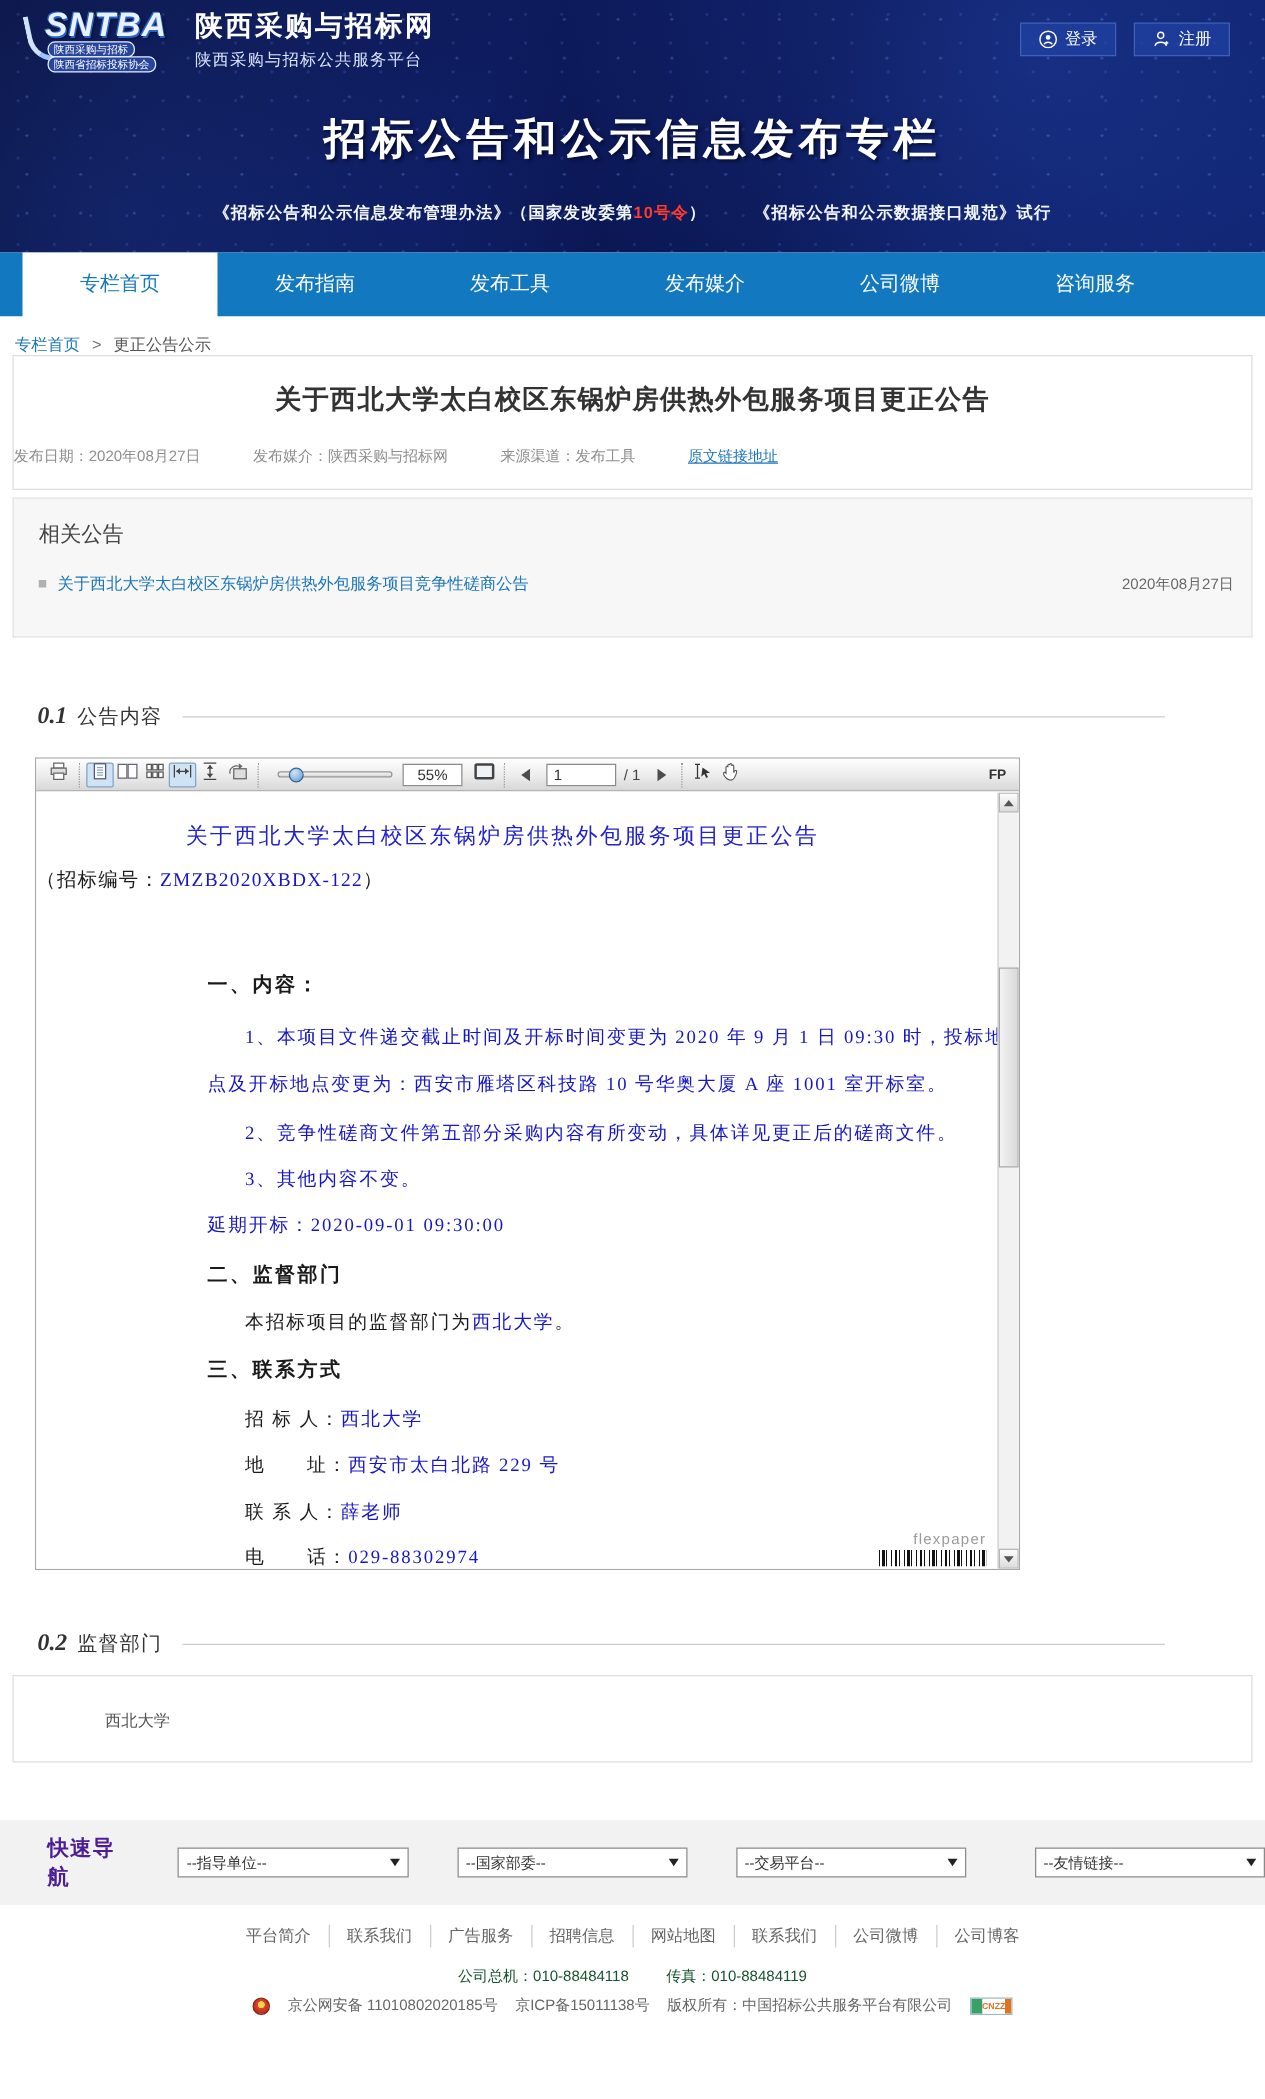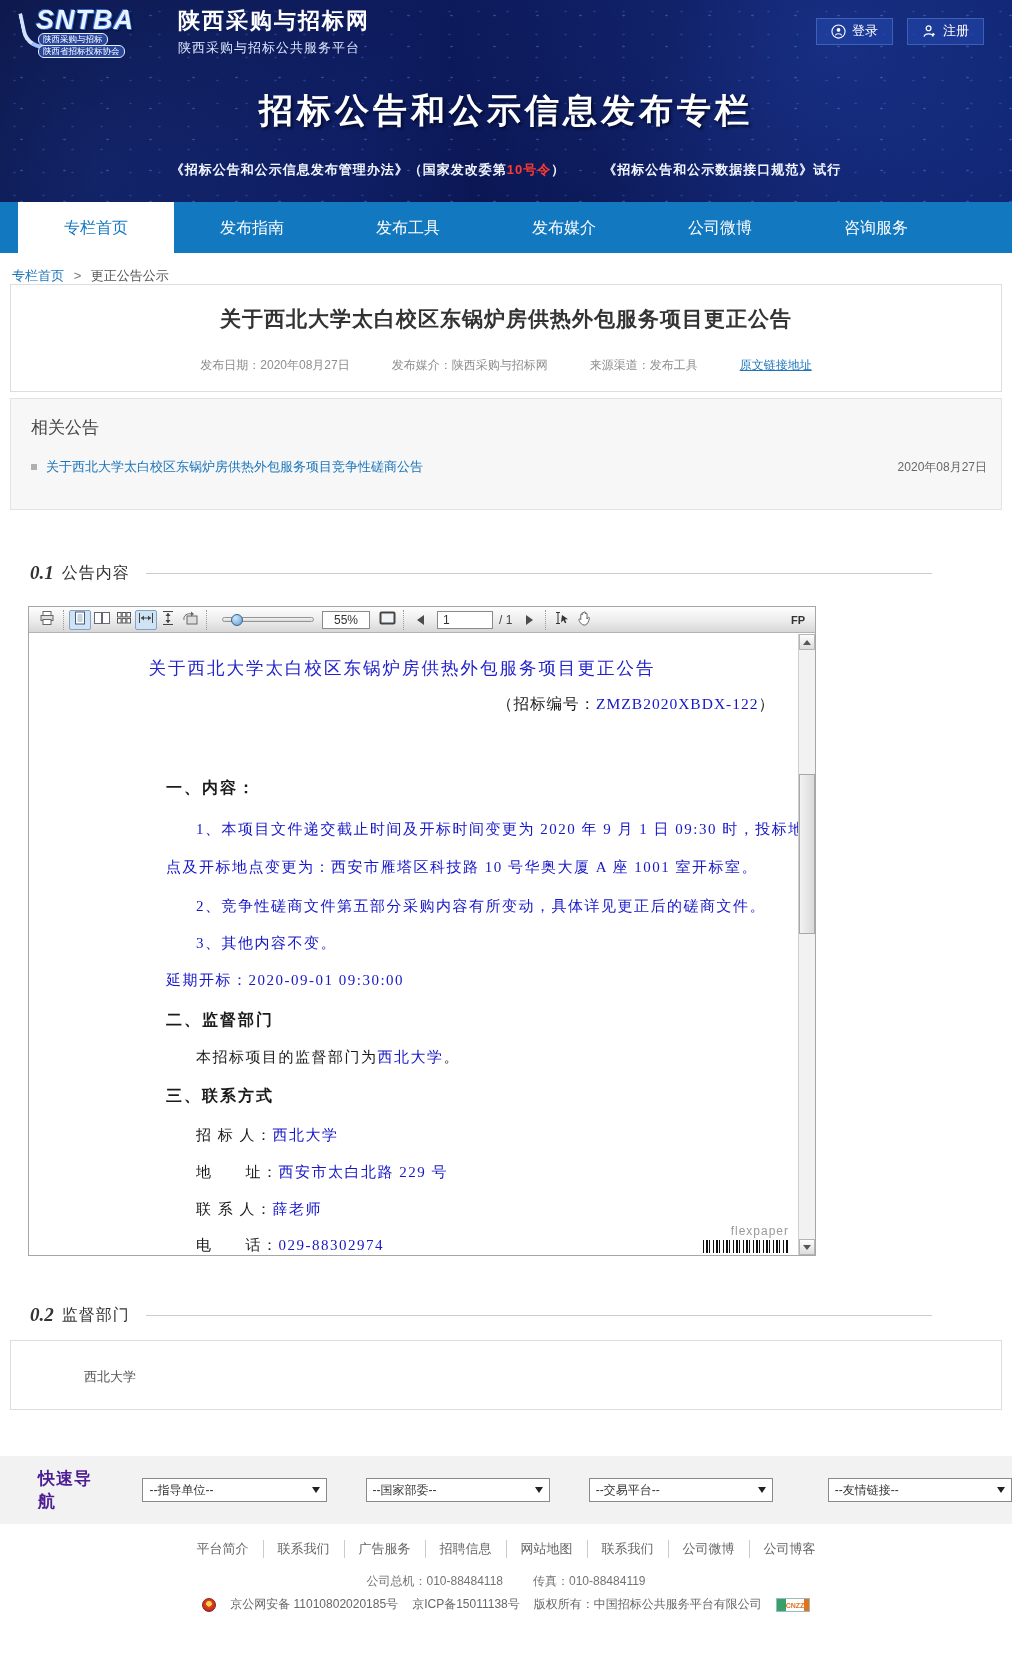--- a/index.html
+++ b/index.html
@@ -13,21 +13,21 @@
     height:202px; position:relative; overflow:hidden;
     background-image:
       radial-gradient(rgba(120,170,255,.30) 1px, transparent 1.6px),
       radial-gradient(rgba(90,140,255,.22) 1px, transparent 1.5px),
       radial-gradient(circle at 82% 18%, rgba(60,110,255,.25), transparent 45%),
       radial-gradient(circle at 10% 85%, rgba(50,100,230,.18), transparent 40%),
       linear-gradient(115deg, #0a123f 0%, #0d1a5c 38%, #0a1550 62%, #0d2068 100%);
     background-size: 43px 31px, 29px 23px, auto, auto, auto;
   }
   .header-row { height:62px; display:flex; align-items:center; padding:0 28px 0 22px; }
-  .logo { display:flex; align-items:center; gap:24px; cursor:pointer; }
+  .logo { display:flex; align-items:center; gap:2px; cursor:pointer; }
   .logo-mark { position:relative; width:128px; height:48px; }
   .logo-letters {
     position:absolute; top:-2px; left:14px; font-style:italic; font-weight:bold;
     font-size:27px; letter-spacing:1px; color:#eaf2ff;
     text-shadow:1px 1px 0 #2a63c8, -1px -1px 0 #2a63c8, 2px 2px 2px #071133;
   }
   .logo-swirl {
     position:absolute; left:0; top:4px; width:22px; height:40px;
     border-left:4px solid #cfe2ff; border-bottom:4px solid #9fc2ff;
     border-radius:0 0 0 22px; transform:rotate(-12deg);
@@ -56,21 +56,21 @@
   .tab { width:156px; text-align:center; line-height:51px; color:#fff; font-size:16px; cursor:pointer; }
   .tab.active { background:#fff; color:#1278bf; height:64px; }
   
   .breadcrumb { padding:14px 0 0 12px; height:31px; font-size:13px; color:#555; }
   .breadcrumb .bc-home { color:#1b75bb; cursor:pointer; }
   .breadcrumb .bc-sep { margin:0 6px; color:#777; }
   
   .card { margin:0 10px; border:1px solid #ddd; background:#fff; }
   .card-announce { height:108px; padding-top:20px; }
   .announce-title { text-align:center; font-size:21px; font-weight:bold; color:#333; letter-spacing:1px; }
-  .meta-row { display:flex; justify-content:center; gap:42px; margin-top:24px; font-size:12px; color:#8d8d8d; }
+  .meta-row { display:flex; justify-content:flex-start; gap:42px; margin-top:24px; font-size:12px; color:#8d8d8d; }
   .meta-link { color:#1b75bb; text-decoration:underline; cursor:pointer; }
   
   .card-related { margin-top:6px; height:112px; background:#f7f7f7; border:1px solid #e3e3e3; padding:17px 14px 0 20px; }
   .related-title { font-size:17px; color:#444; }
   .related-item { display:flex; align-items:center; margin-top:19px; }
   .bullet { width:6px; height:6px; background:#b0b0b0; margin-right:9px; }
   .related-link { font-size:13px; color:#1b75bb; cursor:pointer; }
   .related-date { margin-left:auto; font-size:12px; color:#666; }
   
   .sec-head { display:flex; align-items:center; margin:52px 80px 0 30px; height:22px; }
@@ -98,21 +98,21 @@
   .tri-left  { border-top:5px solid transparent; border-bottom:5px solid transparent; border-right:7px solid #4c4c4c; }
   .tri-right { border-top:5px solid transparent; border-bottom:5px solid transparent; border-left:7px solid #4c4c4c; }
   .fp-brand { margin-left:auto; font-size:11px; font-weight:bold; color:#333; padding-right:3px; }
   
   .doc { position:absolute; top:27px; left:0; right:0; bottom:0; background:#fff; overflow:hidden;
     font-family:"Liberation Serif","DejaVu Serif",serif; }
   .dline { position:absolute; left:137px; right:40px; white-space:nowrap; font-size:15px; color:#1a1a1a; letter-spacing:1.5px; }
   .dline.indent { left:167px; }
   .doc-title { position:absolute; top:22px; left:0; right:40px; text-align:center; font-size:17.5px;
     color:#2222cc; letter-spacing:2px; white-space:nowrap; }
-  .doc-ref { position:absolute; top:60px; left:0; right:40px; text-align:right; font-size:15.5px; color:#1a1a1a; letter-spacing:1px; }
+  .doc-ref { position:absolute; top:60px; left:0; right:40px; text-align:left; font-size:15.5px; color:#1a1a1a; letter-spacing:1px; }
   .blue { color:#1616c8; }
   .dhead { font-weight:bold; font-size:16px; letter-spacing:2px; }
   .watermark { position:absolute; right:26px; bottom:2px; text-align:right; }
   .wm-text { font-size:12px; color:#9a9a9a; letter-spacing:1px; font-family:"Liberation Sans",sans-serif; }
   .barcode { margin-top:2px; width:86px; height:13px;
     background:repeating-linear-gradient(90deg,#111 0 1px,transparent 1px 3px,#111 3px 5px,transparent 5px 6px,#111 6px 7px,transparent 7px 10px); }
   
   .vscroll { position:absolute; top:0; right:0; bottom:0; width:17px; background:#f2f2f2; border-left:1px solid #cfcfcf; }
   .sbtn { position:absolute; left:0; width:16px; height:16px; background:linear-gradient(#fdfdfd,#dcdcdc);
     border:1px solid #b5b5b5; display:flex; align-items:center; justify-content:center; cursor:pointer; }
@@ -129,21 +129,21 @@
   .qn-label { font-size:17px; font-weight:bold; color:#4c1d95; letter-spacing:1px; }
   .qn-select { width:188px; height:24px; border:1px solid #8a8a8a; background:#fff; display:flex; align-items:center;
     padding:0 6px; font-size:12px; color:#333; cursor:pointer; }
   .qn-select .arr { margin-left:auto; width:0; height:0; border-left:4px solid transparent; border-right:4px solid transparent; border-top:6px solid #222; }
   .qn-select + .qn-select,{ }
   .qn-1 { margin-left:34px; } .qn-2 { margin-left:39px; } .qn-3 { margin-left:39px;gap:24px; } .qn-4 { margin-left:55px; }
   .footer-white { padding-top:16px; }
   .flinks { display:flex; justify-content:center; font-size:13px; color:#666; }
   .flink { padding:0 14px; border-right:1px solid #ccc; cursor:pointer; }
   .flink:last-child { border-right:none; }
-  .fphone { text-align:center; margin-top:15px; font-size:12px; color:#737373; }
+  .fphone { text-align:center; margin-top:15px; font-size:12px; color:#14532d; }
   .fphone .sp { display:inline-block; width:30px; }
   .fbeian { display:flex; justify-content:center; align-items:center; margin-top:6px; font-size:12px; color:#666; gap:14px; }
   .beian-icon { width:14px; height:14px; border-radius:50%; background:radial-gradient(circle at 50% 40%, #ffd23e 28%, #d8432a 32%, #b4281a 85%); border:1px solid #8d1d12; }
   .beian-link { cursor:pointer; }
   .cnzz { width:34px; height:14px; display:flex; border:1px solid #9bb; font-size:7px; overflow:hidden; cursor:pointer; }
   .cnzz .c1 { width:10px; background:#3aa06a; } .cnzz .c2 { flex:1; background:#fff; color:#e4711e; text-align:center; line-height:13px; font-weight:bold; }
   .cnzz .c3 { width:5px; background:#e4711e; }
 </style>
 </head>
 <body>

